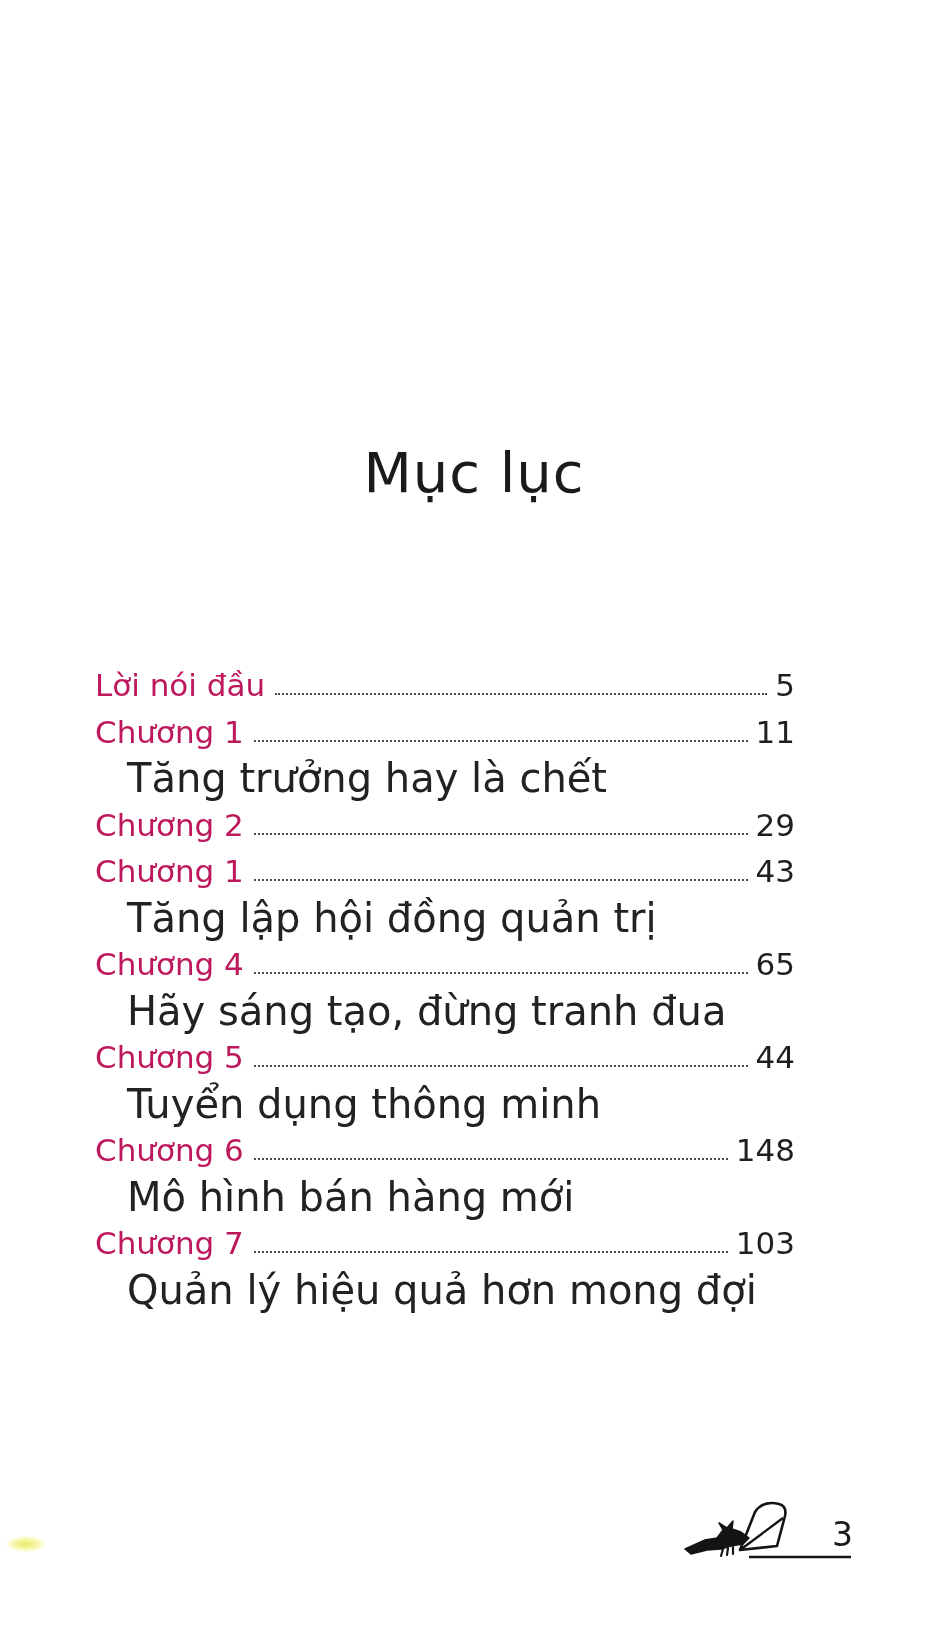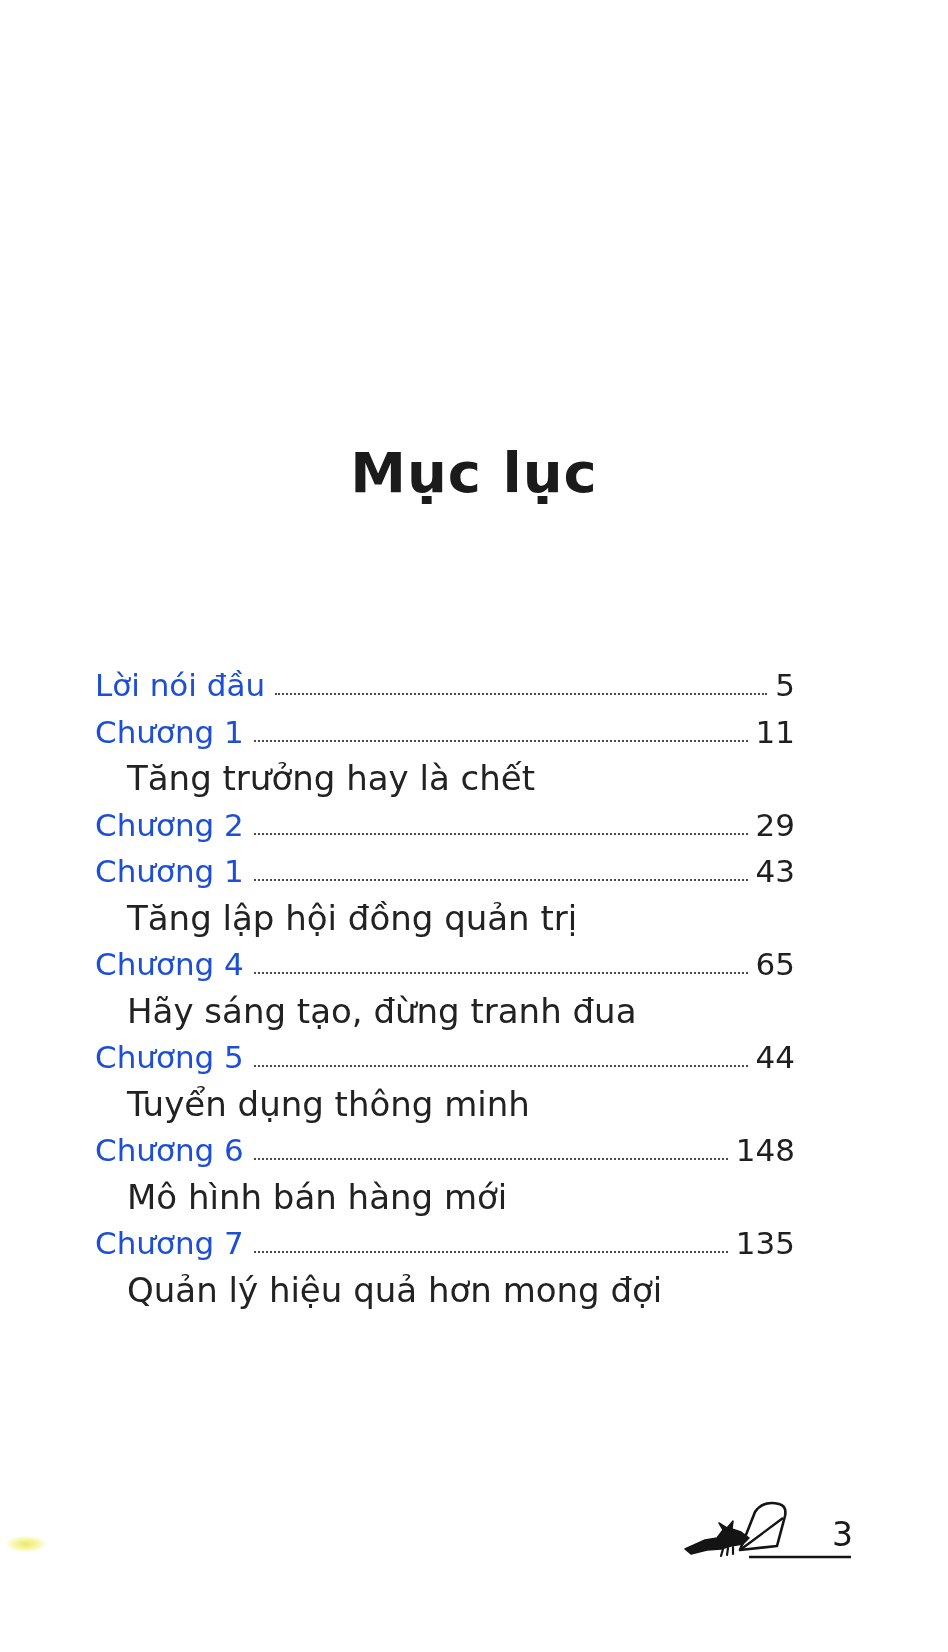--- a/index.html
+++ b/index.html
@@ -15,58 +15,58 @@
     font-family: "DejaVu Sans", "Liberation Sans", sans-serif;
     color: #1e1e1e;
   }
   .page-title {
     position: absolute;
     top: 440px;
     left: 0;
     width: 100%;
     text-align: center;
     font-size: 56px;
-    font-weight: 700;
+    font-weight: 400;
     letter-spacing: 1px;
     color: #1b1b1b;
   }
   .toc {
     position: absolute;
     top: 662px;
     left: 95px;
     width: 700px;
   }
   .toc-line {
     height: 46.5px;
     display: flex;
     align-items: center;
     font-size: 31px;
   }
   .toc-label {
     white-space: nowrap;
-    color: #1d4ed8;
+    color: #be185d;
   }
   .toc-dots {
     flex: 1;
     height: 0;
     border-bottom: 2.5px dotted #4a4a4a;
     margin: 0 8px 0 10px;
     position: relative;
     top: 9px;
   }
   .toc-page {
     white-space: nowrap;
     color: #1f1f1f;
   }
   .toc-sub {
     height: 46.5px;
     display: flex;
     align-items: center;
     padding-left: 32px;
-    font-size: 34px;
+    font-size: 40px;
     color: #222222;
   }
   .footer {
     position: absolute;
     right: 95px;
     bottom: 88px;
     width: 170px;
     height: 72px;
   }
   .footer svg {
@@ -146,21 +146,21 @@
     <span class="toc-label">Chương 6</span>
     <span class="toc-dots"></span>
     <span class="toc-page">148</span>
   </div>
 
   <div class="toc-sub">Mô hình bán hàng mới</div>
 
   <div class="toc-line">
     <span class="toc-label">Chương 7</span>
     <span class="toc-dots"></span>
-    <span class="toc-page">135</span>
+    <span class="toc-page">103</span>
   </div>
 
   <div class="toc-sub">Quản lý hiệu quả hơn mong đợi</div>
 </div>
 
 <div class="footer">
   <svg width="170" height="72" viewBox="0 0 170 72">
 
     <path d="M 57 58 L 72 20 Q 80 8 96 12 Q 104 14 102 24 L 94 54 Z" fill="#ffffff" stroke="#141414" stroke-width="2.6" stroke-linejoin="round"></path>
     <path d="M 57 58 L 100 26" fill="none" stroke="#141414" stroke-width="2.4"></path>

